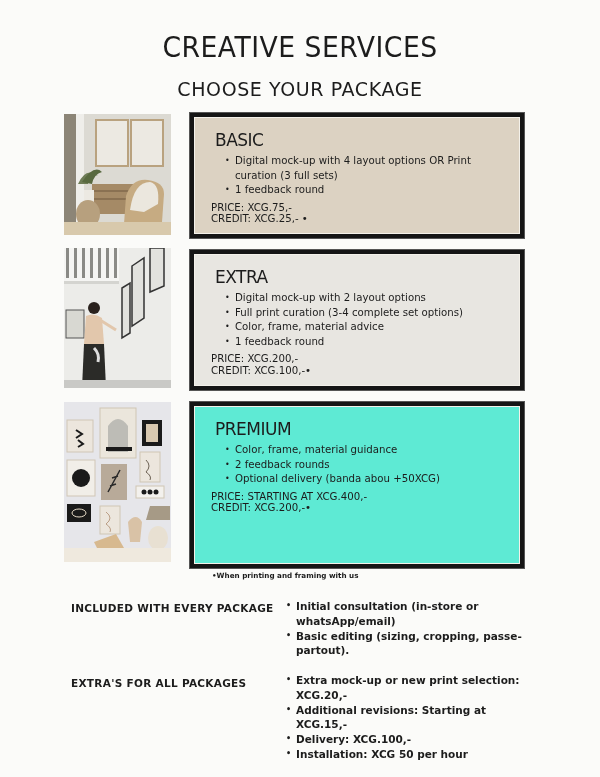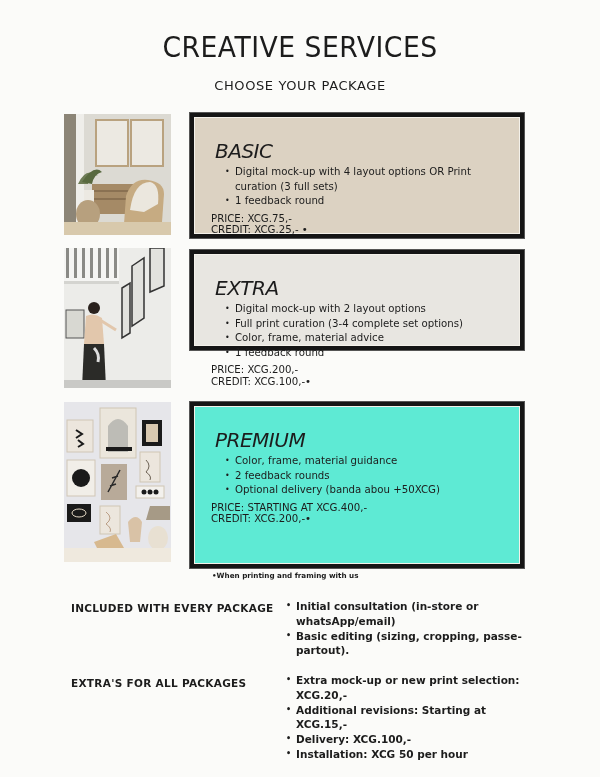--- a/index.html
+++ b/index.html
@@ -11,39 +11,39 @@
     position:relative;
   }
   .title {
     position:absolute; left:0; width:600px; top:30px;
     text-align:center; font-size:29px; letter-spacing:0.5px;
     font-family:"DejaVu Sans", sans-serif; font-weight:normal;
     transform:scaleX(0.92);
   }
   .subtitle {
     position:absolute; left:0; width:600px; top:78px;
-    text-align:center; font-size:13px; letter-spacing:0.6px;
+    text-align:center; font-size:19px; letter-spacing:0.6px;
   }
   .photo {
     position:absolute; left:64px; width:107px; overflow:hidden;
   }
   .pkg {
     position:absolute; left:190px; width:334px;
     box-sizing:border-box;
     border:4px solid #151515;
     outline:1px solid #555;
   }
   .pkg-inner {
     border:1px solid #f4f1ea;
     height:100%; box-sizing:border-box;
     padding:6px 12px 0 16px;
   }
   .pkg-name {
-    font-size:20px; font-style:italic; letter-spacing:-0.5px;
-    margin:15px 0 2px 4px; line-height:24px;
+    font-size:17px; letter-spacing:-0.5px;
+    margin:4px 0 2px 4px; line-height:24px;
     font-family:"DejaVu Sans", sans-serif;
   }
   .pkg ul { margin:2px 0 4px 0; padding-left:24px; list-style:none; }
   .pkg li { font-size:10.2px; line-height:14.5px; position:relative; }
   .pkg li::before { content:"•"; position:absolute; left:-10px; font-size:8px; top:0px; }
   .price { font-size:10.2px; line-height:11.5px; }
   .note {
     position:absolute; left:212px; top:571px; font-size:7.2px; font-weight:bold;
   }
   .section-label {
@@ -145,21 +145,21 @@
     <div class="pkg-name">BASIC</div>
     <ul>
       <li>Digital mock-up with 4 layout options OR Print curation (3 full sets)</li>
       <li>1 feedback round</li>
     </ul>
     <div class="price">PRICE: XCG.75,-</div>
     <div class="price">CREDIT: XCG.25,- •</div>
   </div>
 </div>
 
-<div class="pkg" style="top:250px;height:100px;">
+<div class="pkg" style="top:250px;height:140px;">
   <div class="pkg-inner" style="background:#e8e6e1;">
     <div class="pkg-name">EXTRA</div>
     <ul>
       <li>Digital mock-up with 2 layout options</li>
       <li>Full print curation (3-4 complete set options)</li>
       <li>Color, frame, material advice</li>
       <li>1 feedback round</li>
     </ul>
     <div class="price">PRICE: XCG.200,-</div>
     <div class="price">CREDIT: XCG.100,-•</div>

